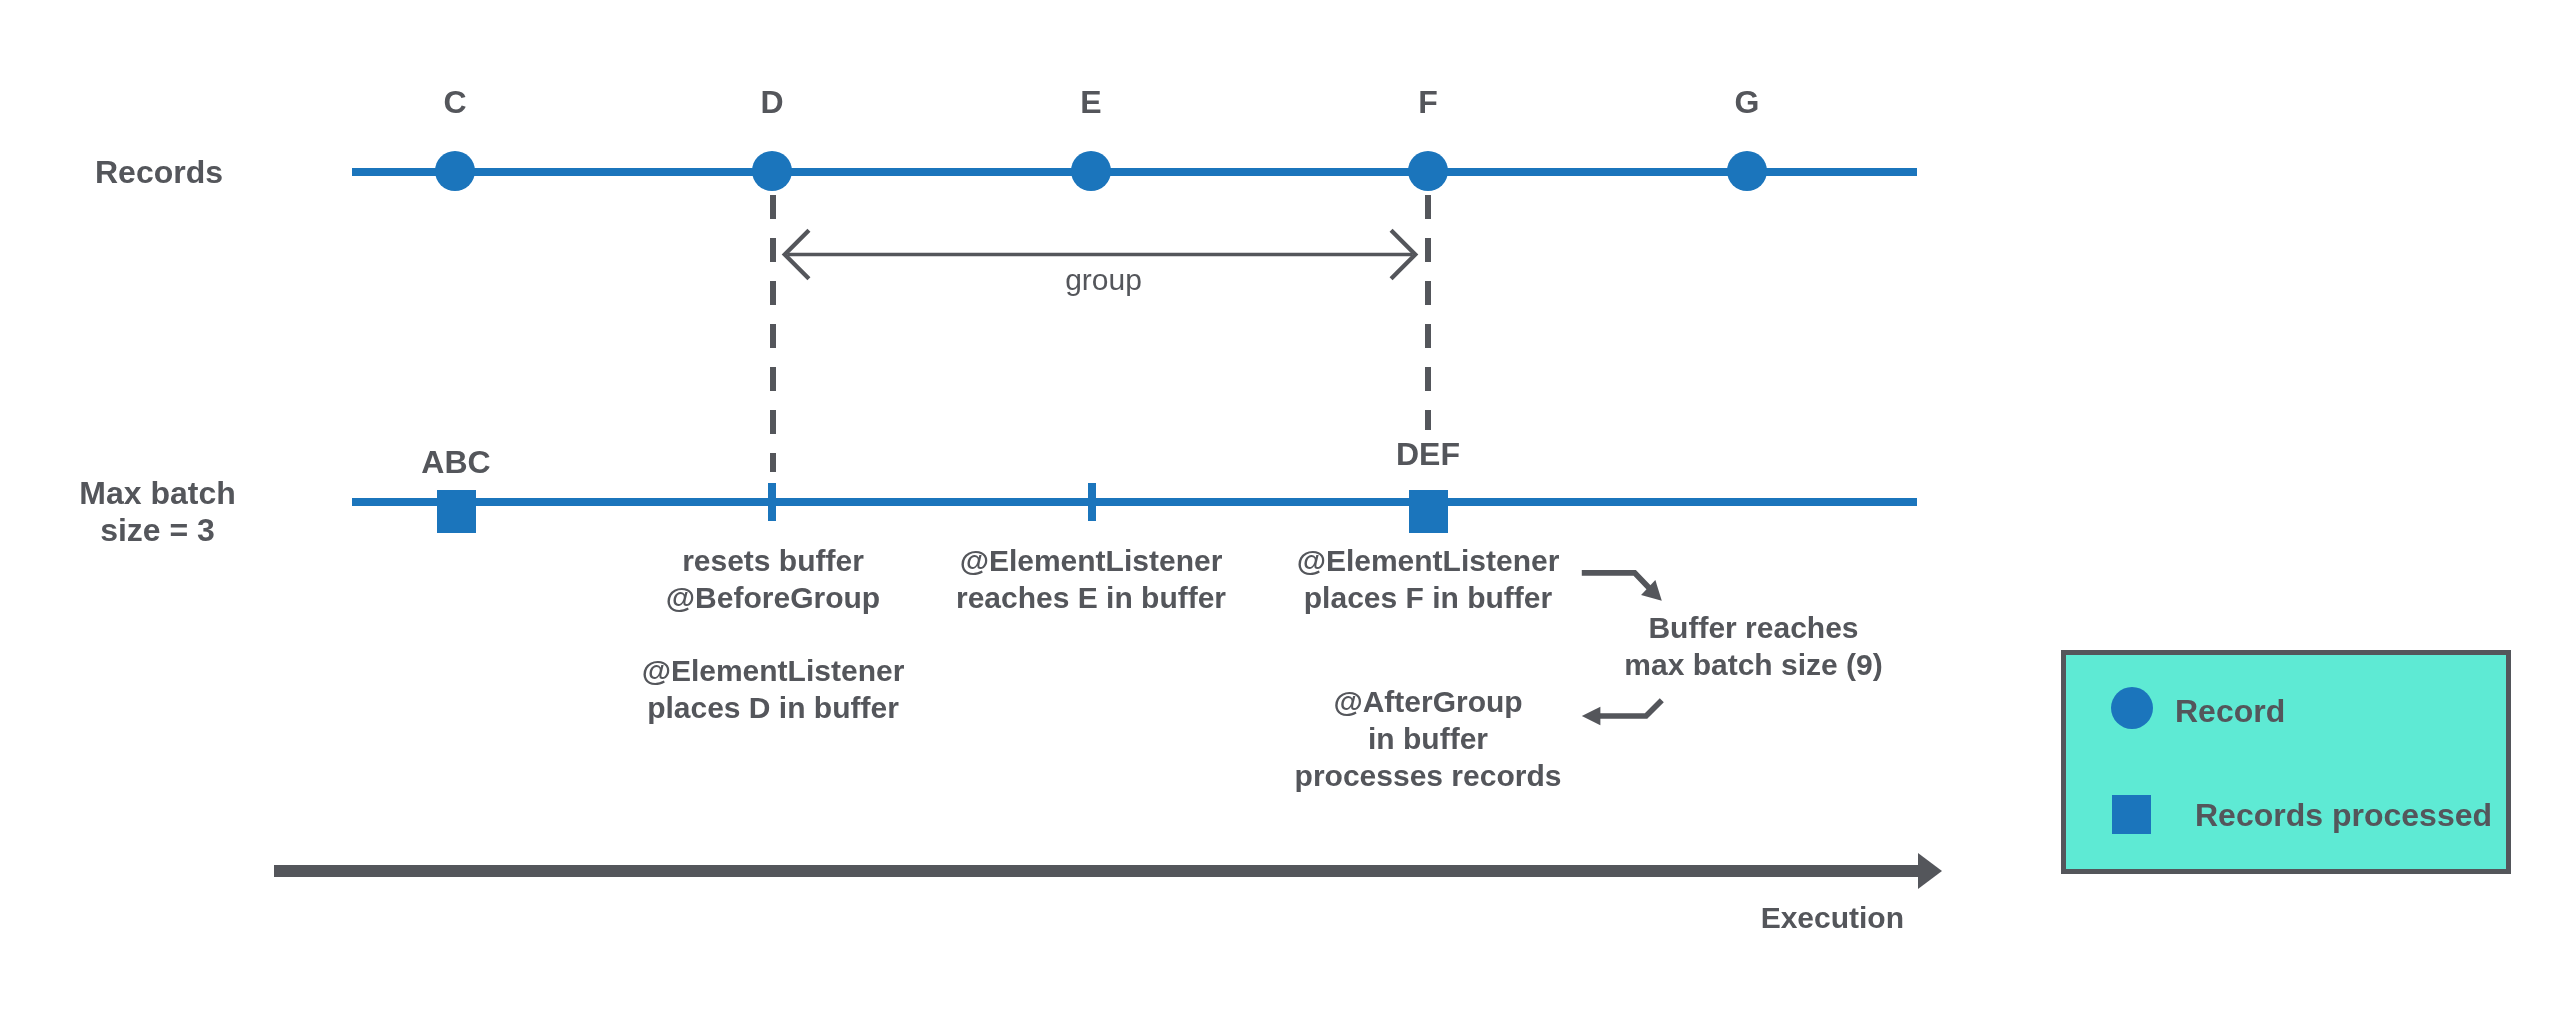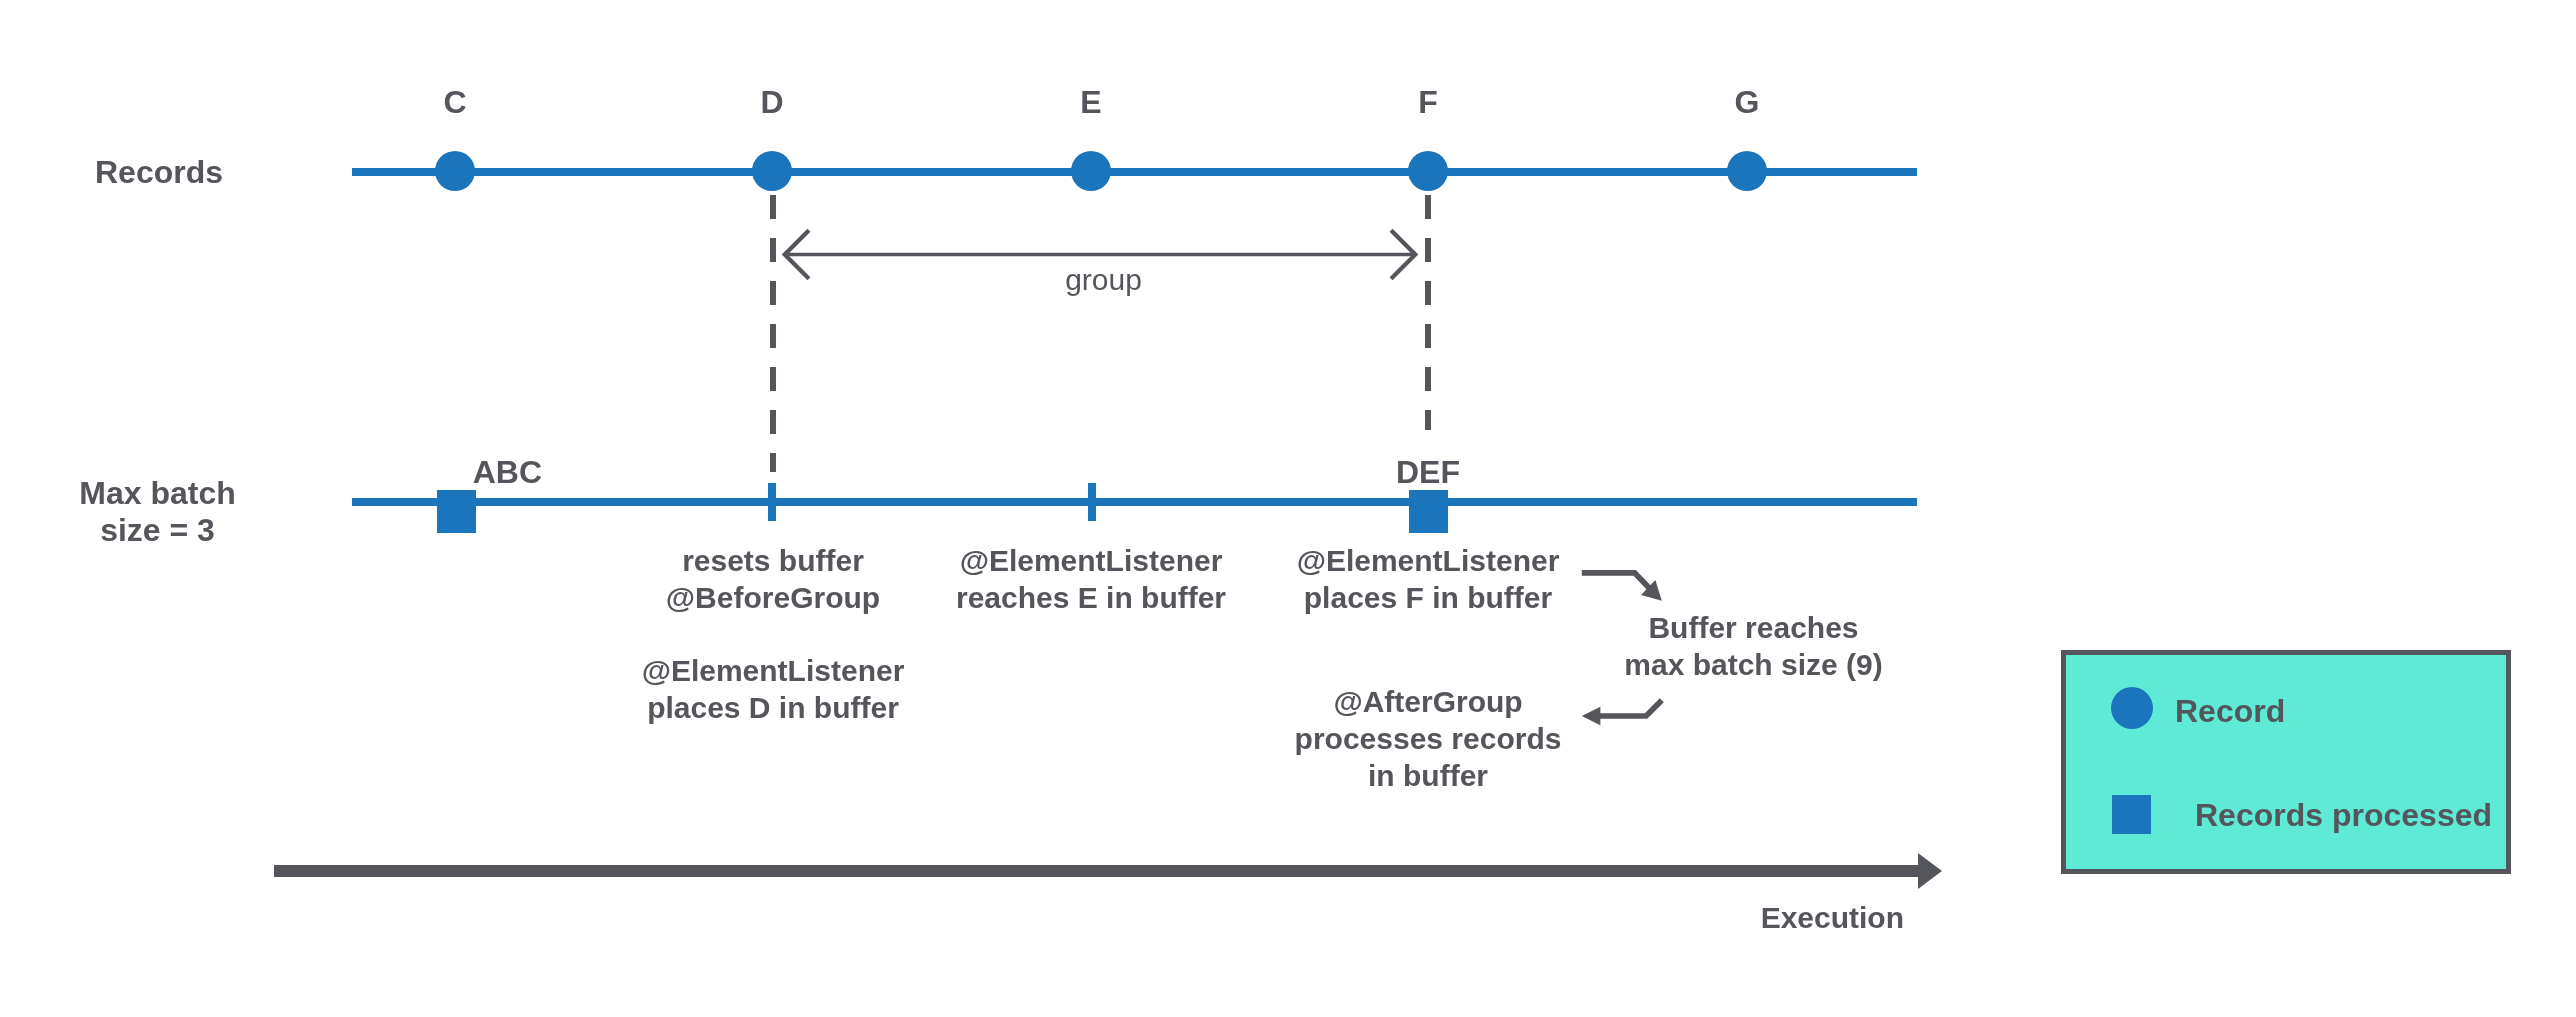--- a/index.html
+++ b/index.html
@@ -66,22 +66,22 @@
   </svg>
   <div class="abs grouptext" style="left:996px;top:264px;">group</div>
 
   <div class="abs trackname2" style="left:50px;top:475px;">
     <div>Max batch</div>
     <div>size = 3</div>
   </div>
 
   <div class="abs timeline" style="left:352px;top:498px;width:1565px;"></div>
 
-  <div class="abs sqlabel" style="left:370px;top:456px;text-align:right;">ABC</div>
-  <div class="abs sqlabel" style="left:1342px;top:456px;">DEF</div>
+  <div class="abs sqlabel" style="left:370px;top:446px;">ABC</div>
+  <div class="abs sqlabel" style="left:1342px;top:438px;">DEF</div>
   <div class="abs sq" style="left:437px;top:490px;"></div>
   <div class="abs sq" style="left:1409px;top:490px;"></div>
 
   <div class="abs tick" style="left:768px;top:483px;"></div>
   <div class="abs tick" style="left:1088px;top:483px;"></div>
 
   <div class="abs anno" style="left:615px;top:542px;width:316px;">
     <div>resets buffer</div>
     <div>@BeforeGroup</div>
   </div>
@@ -101,22 +101,22 @@
     <div>places F in buffer</div>
   </div>
 
   <div class="abs anno" style="left:1567px;top:609px;width:373px;">
     <div>Buffer reaches</div>
     <div>max batch size (9)</div>
   </div>
 
   <div class="abs anno" style="left:1263px;top:683px;width:330px;">
     <div>@AfterGroup</div>
+    <div>in buffer</div>
     <div>processes records</div>
-    <div>in buffer</div>
   </div>
 
   <svg class="abs" style="left:1576px;top:560px;" width="93" height="50" viewBox="0 0 130 70">
     <polyline points="8,18 82,18 103,40" fill="none" stroke="#54565B" stroke-width="8"></polyline>
     <polygon points="120,57 91,49 111,28" fill="#54565B"></polygon>
   </svg>
   <svg class="abs" style="left:1576px;top:686px;" width="93" height="50" viewBox="0 0 130 70">
     <polyline points="120,20 98,42 28,42" fill="none" stroke="#54565B" stroke-width="8"></polyline>
     <polygon points="8,42 34,29 34,55" fill="#54565B"></polygon>
   </svg>

